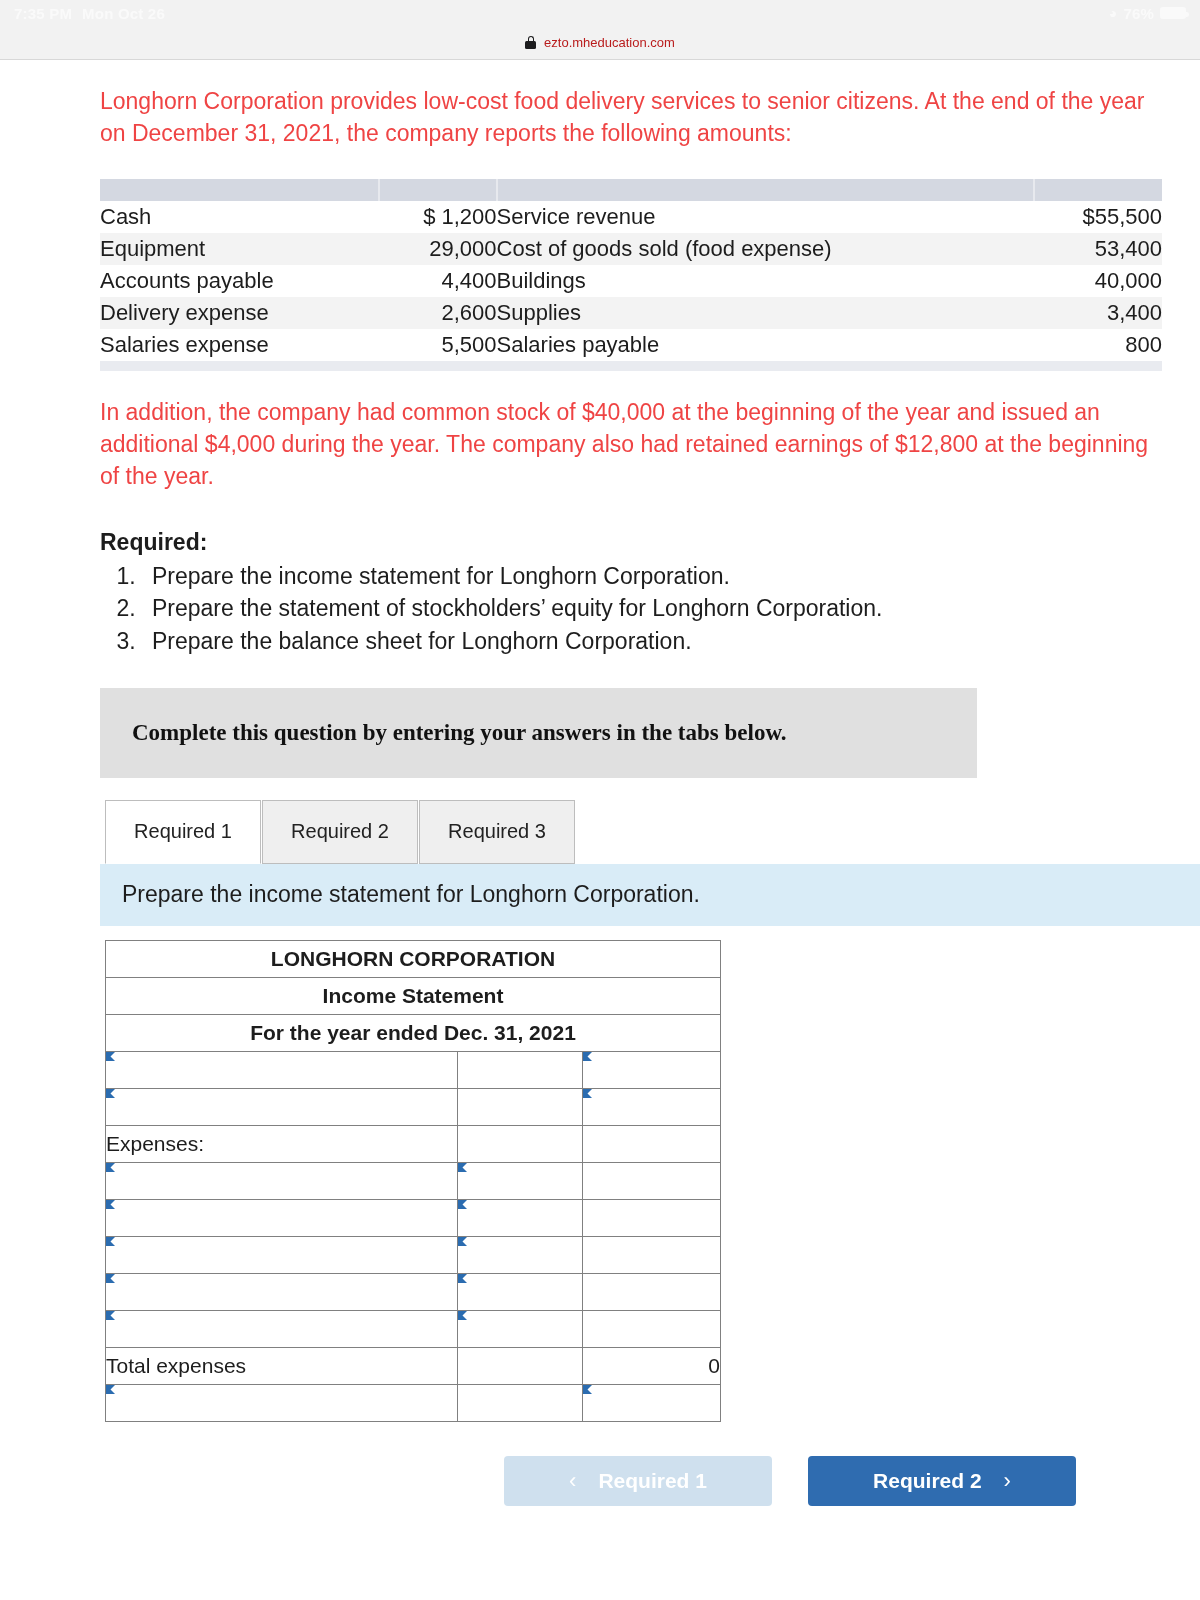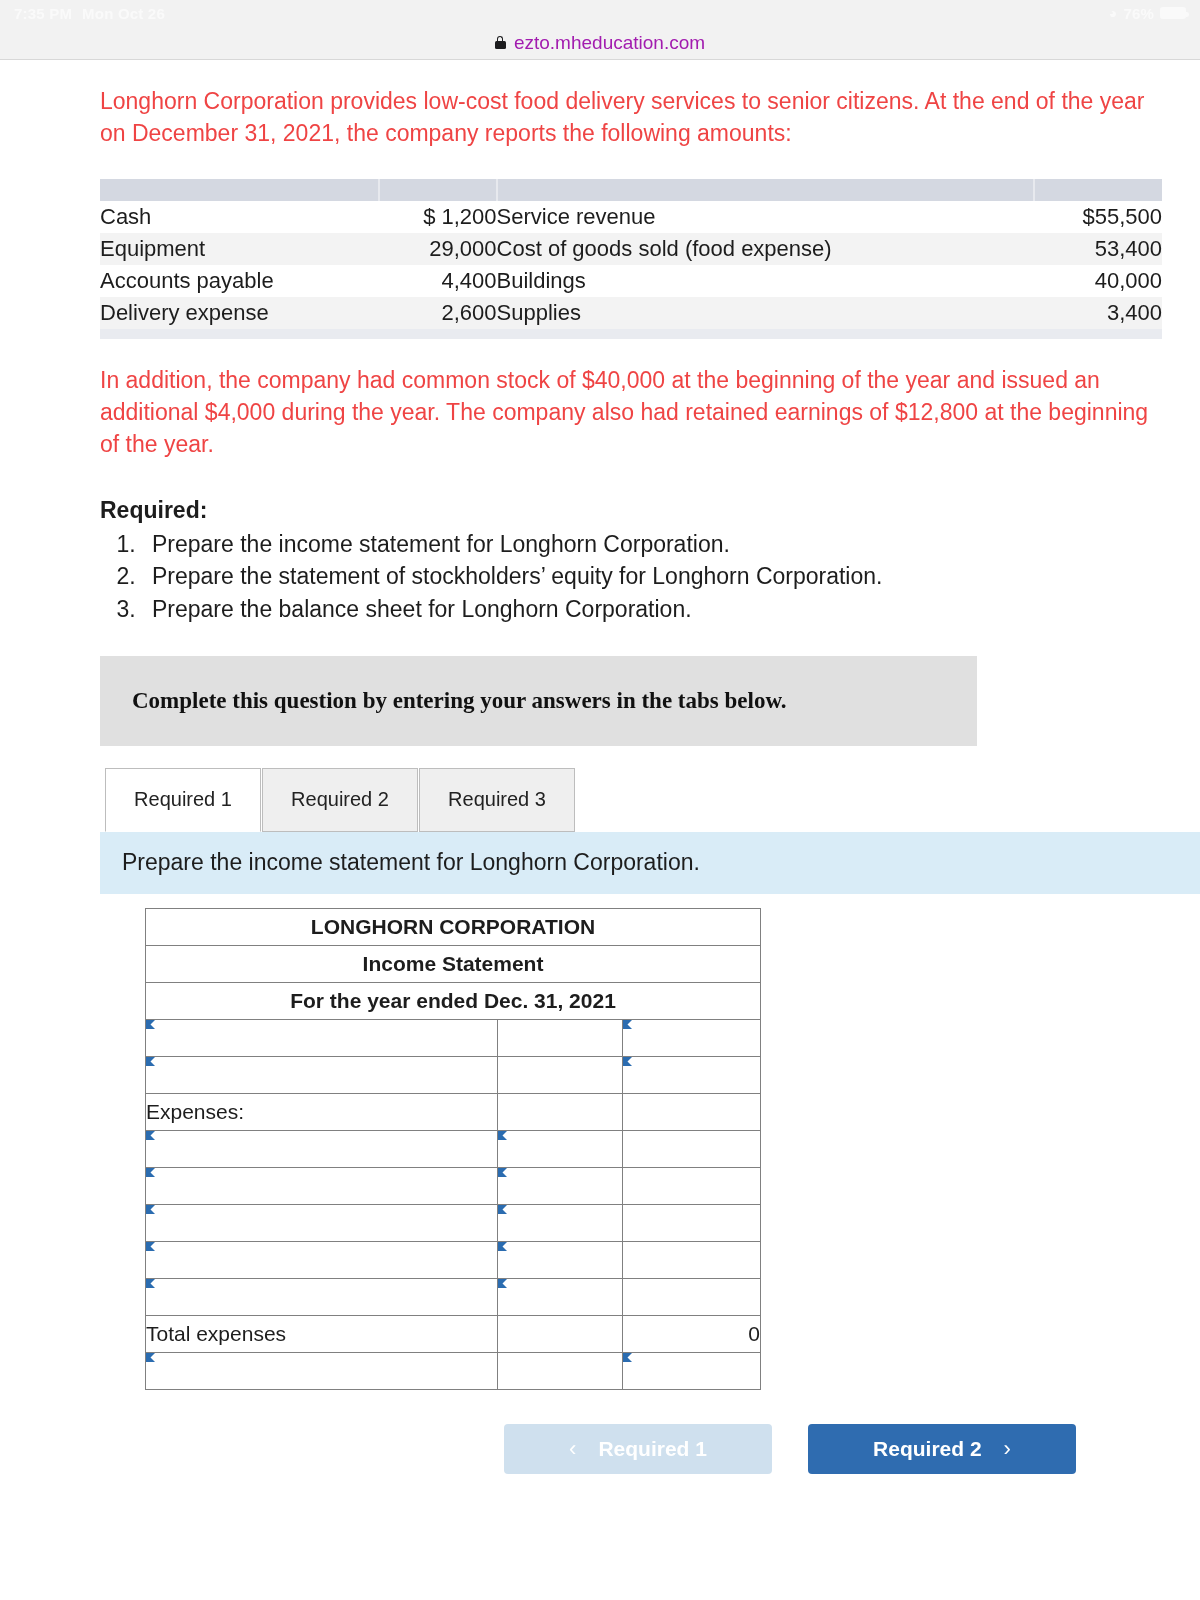--- a/index.html
+++ b/index.html
@@ -52,21 +52,21 @@
   .lock-icon .body {
     position: absolute; bottom: 0; left: 0;
     width: 11px; height: 8px; background: #1c1c1e; border-radius: 1.5px;
   }
   .lock-icon .shackle {
     position: absolute; top: 0; left: 2.5px;
     width: 6px; height: 6px;
     border: 1.6px solid #1c1c1e; border-bottom: none;
     border-radius: 3px 3px 0 0;
   }
-  .url-text { font-size: 19px; color: #a21caf; }
+  .url-text { font-size: 13px; color: #b91c1c; }
 
   
   .page { padding: 0; position: relative; }
 
   .para {
     font-size: 23px;
     line-height: 1.38;
     color: #ef4444;
     margin: 26px 36px 0 100px;
   }
@@ -127,21 +127,21 @@
   .prompt {
     margin: 0 0 0 100px;
     width: 1100px; height: 62px;
     background: #d9ecf7;
     display: flex; align-items: center;
   }
   .prompt-text { font-size: 23px; color: #1d1d1d; padding-left: 22px; }
 
   
   .ws-wrap { margin: 14px 0 0 105px; }
-  table.ws { border-collapse: collapse; width: 615px; table-layout: fixed; margin-left: 40px; }
+  table.ws { border-collapse: collapse; width: 615px; table-layout: fixed; }
   table.ws col.c1 { width: 352px; }
   table.ws col.c2 { width: 125px; }
   table.ws col.c3 { width: 138px; }
 
   table.ws td {
     height: 37px; padding: 0;
     border: 1px solid #808080;
     background: #ffffff;
     font-size: 21px; color: #1d1d1d;
   }
@@ -253,20 +253,26 @@
           <td class="lbl">Accounts payable</td>
           <td class="amt">4,400</td>
           <td class="lbl2">Buildings</td>
           <td class="amt2">40,000</td>
         </tr>
         <tr>
           <td class="lbl">Delivery expense</td>
           <td class="amt">2,600</td>
           <td class="lbl2">Supplies</td>
           <td class="amt2">3,400</td>
+        </tr>
+        <tr>
+          <td class="lbl">Salaries expense</td>
+          <td class="amt">5,500</td>
+          <td class="lbl2">Salaries payable</td>
+          <td class="amt2">800</td>
         </tr>
       </tbody>
     </table>
     <div class="amounts-foot"></div>
   </div>
 
   <p class="para">In addition, the company had common stock of $40,000 at the beginning of the year and issued an additional $4,000 during the year. The company also had retained earnings of $12,800 at the beginning of the year.</p>
 
   <div class="required-block">
     <div class="required-title">Required:</div>

